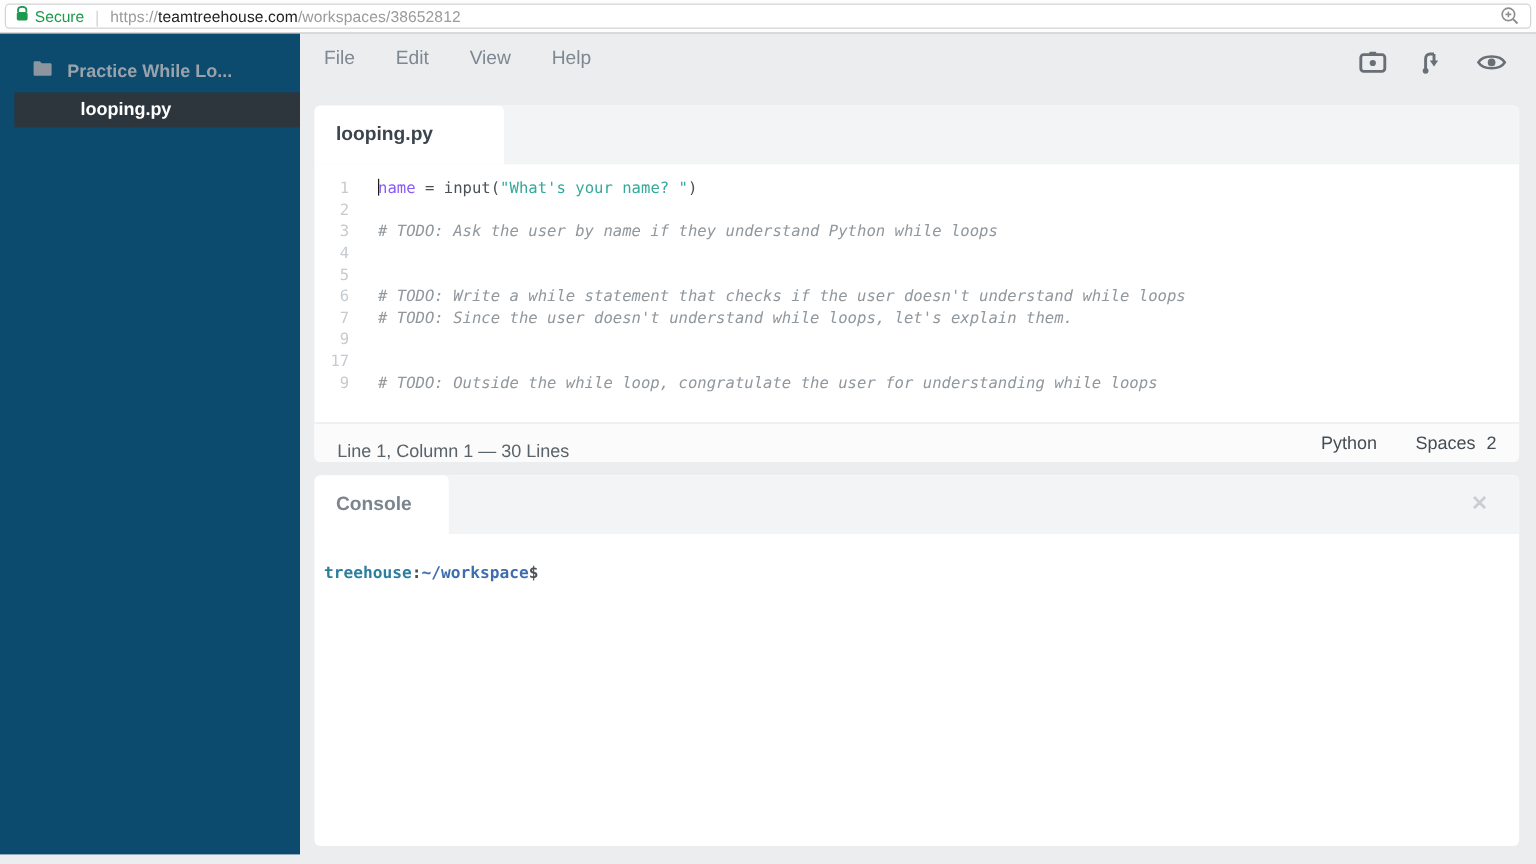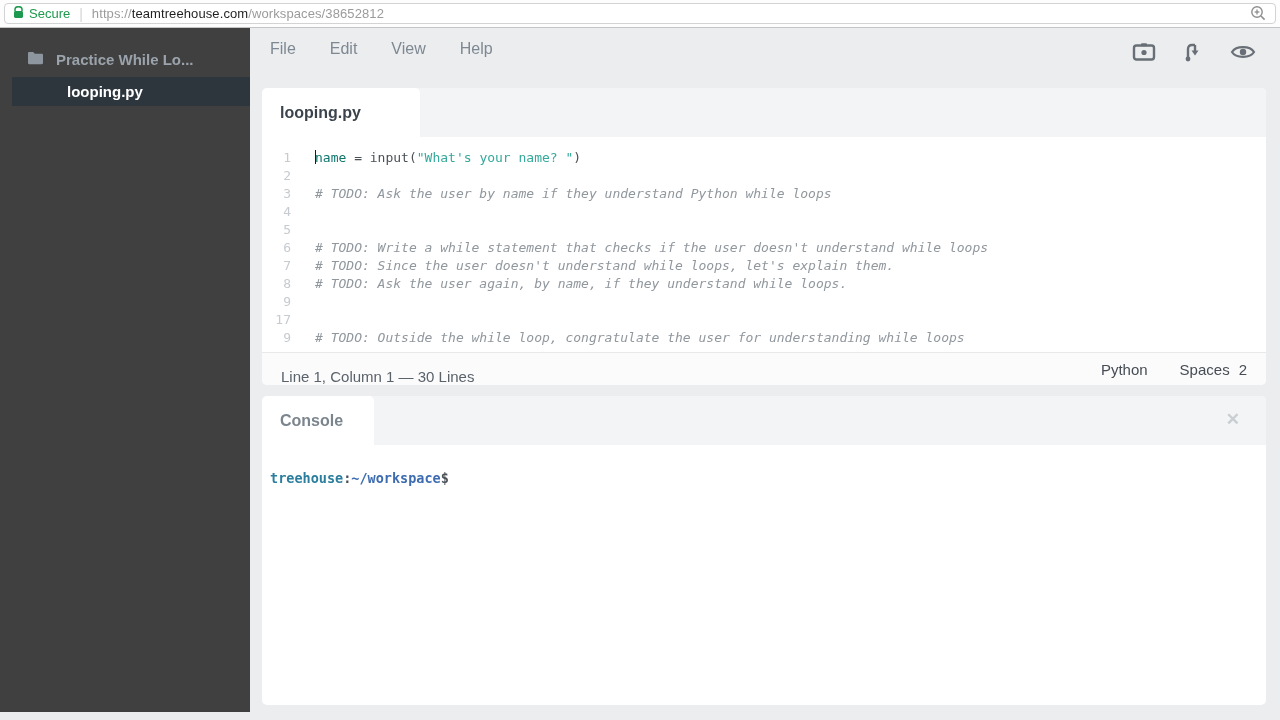--- a/index.html
+++ b/index.html
@@ -14,21 +14,21 @@
     display:flex; align-items:center; padding:0 8px; }
   .secure-label { color:#1d9a4e; font-size:13px; font-weight:500; margin-left:5px; }
   .addr-sep { color:#d4d5d7; margin:0 9px; font-size:14px; }
   .url { font-size:13px; letter-spacing:.1px; }
   .url .dim { color:#9b9b9b; }
   .url .domain { color:#1f1f1f; }
   .zoom-btn { margin-left:auto; display:flex; align-items:center; }
 
   
   .sidebar { position:absolute; left:0; top:28px; width:250px; height:684px;
-    background:#404040; }
+    background:#0c4a6e; }
   .project-row { display:flex; align-items:center; height:30px; margin-top:16px;
     padding-left:27px; color:#9aa3ab; font-weight:bold; font-size:15px; }
   .project-row .label { margin-left:12px; white-space:nowrap; }
   .file-row { height:29px; margin-top:3px; background:#2e363d; color:#ffffff;
     font-weight:bold; font-size:15px; display:flex; align-items:center;
     padding-left:55px; margin-left:12px; }
 
   
   .menu-bar { position:absolute; left:270px; top:40px; height:28px;
     display:flex; gap:34px; align-items:flex-start; }
@@ -53,21 +53,21 @@
 
   
   .code-area { padding-top:12px; height:215px;
     font-family:"DejaVu Sans Mono", monospace; font-size:13px; }
   .code-line { height:18px; line-height:18px; white-space:pre; }
   .line-num { display:inline-block; width:29px; text-align:right;
     margin-right:24px; color:#c6cbd0; }
   .caret { display:inline-block; width:1px; height:14px; background:#1b1b1b;
     vertical-align:-2px; margin-right:-1px; }
   .tok-plain { color:#4a5056; }
-  .tok-name { color:#0f766e; }
+  .tok-name { color:#8b5cf6; }
   .tok-string { color:#35a99b; }
   .tok-comment { color:#90979d; font-style:italic; }
 
   
   .status-bar { position:absolute; left:0; bottom:0; width:100%; height:33px;
     background:#fbfbfc; border-top:1px solid #e7e9ea; display:flex;
     align-items:center; font-size:15px; padding:0 19px; }
   .status-left { color:#5a626a;margin-top:14px; }
   .status-right { margin-left:auto; display:flex; gap:32px; color:#464d54; }
   .indent-group { display:flex; gap:9px; }
@@ -157,21 +157,20 @@
     </div>
   </div>
   <div class="code-area" id="code-lines">
       <div class="code-line"><span class="line-num">1</span><span class="caret"></span><span class="tok-name">name</span><span class="tok-plain"> = input(</span><span class="tok-string">"What's your name? "</span><span class="tok-plain">)</span></div>
       <div class="code-line"><span class="line-num">2</span></div>
       <div class="code-line"><span class="line-num">3</span><span class="tok-comment"># TODO: Ask the user by name if they understand Python while loops</span></div>
       <div class="code-line"><span class="line-num">4</span></div>
       <div class="code-line"><span class="line-num">5</span></div>
       <div class="code-line"><span class="line-num">6</span><span class="tok-comment"># TODO: Write a while statement that checks if the user doesn't understand while loops</span></div>
       <div class="code-line"><span class="line-num">7</span><span class="tok-comment"># TODO: Since the user doesn't understand while loops, let's explain them.</span></div>
-      <div class="code-line"><span class="line-num">8</span><span class="tok-comment"># TODO: Ask the user again, by name, if they understand while loops.</span></div>
       <div class="code-line"><span class="line-num">9</span></div>
       <div class="code-line"><span class="line-num">17</span></div>
       <div class="code-line"><span class="line-num">9</span><span class="tok-comment"># TODO: Outside the while loop, congratulate the user for understanding while loops</span></div>
     </div>
   <div class="status-bar">
     <span class="status-left">Line 1, Column 1 — 30 Lines</span>
     <span class="status-right">
       <span>Python</span>
       <span class="indent-group">
         <span>Spaces</span>

